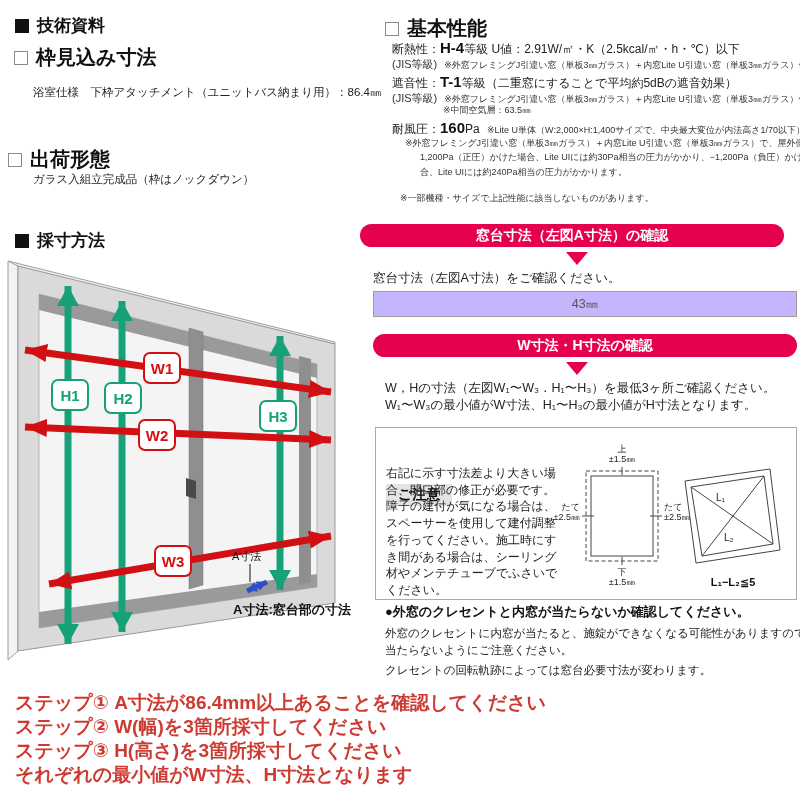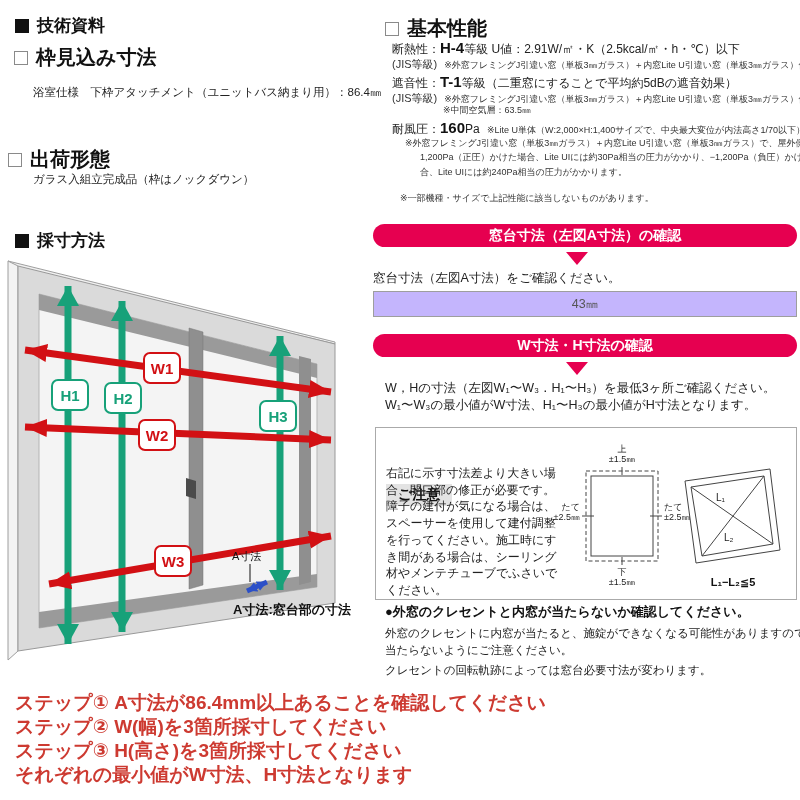--- a/index.html
+++ b/index.html
@@ -150,21 +150,21 @@
 </div>
 <div class="abs perf-note" style="left:443px;top:104px;">※中間空気層：63.5㎜</div>
 
 <div class="abs perf-main" style="left:392px;top:119px;">
   <span>耐風圧：</span><span class="perf-grade">160</span><span>Pa</span>
   <span class="perf-note" style="margin-left:4px;">※Lite U単体（W:2,000×H:1,400サイズで、中央最大変位が内法高さ1/70以下）</span>
 </div>
 <div class="abs perf-wrap" style="left:385px;top:136px;white-space:normal;">※外窓フレミングJ引違い窓（単板3㎜ガラス）＋内窓Lite U引違い窓（単板3㎜ガラス）で、屋外側に1,200Pa（正圧）かけた場合、Lite UIには約30Pa相当の圧力がかかり、−1,200Pa（負圧）かけた場合、Lite UIには約240Pa相当の圧力がかかります。</div>
 <div class="abs perf-note" style="left:392px;top:192px;margin-left:8px;">※一部機種・サイズで上記性能に該当しないものがあります。</div>
 
-<div class="abs banner" style="left:373px;top:224px;">窓台寸法（左図A寸法）の確認</div>
+<div class="abs banner" style="left:360px;top:224px;">窓台寸法（左図A寸法）の確認</div>
 <div class="abs tri-down" style="left:566px;top:252px;"></div>
 <div class="abs instr" style="left:373px;top:270px;">窓台寸法（左図A寸法）をご確認ください。</div>
 <div class="abs value-box" style="left:373px;top:291px;">43㎜</div>
 
 <div class="abs banner" style="left:373px;top:334px;">W寸法・H寸法の確認</div>
 <div class="abs tri-down" style="left:566px;top:362px;"></div>
 <div class="abs instr" style="left:385px;top:380px;">W，Hの寸法（左図W₁〜W₃．H₁〜H₃）を最低3ヶ所ご確認ください。</div>
 <div class="abs instr" style="left:385px;top:397px;">W₁〜W₃の最小値がW寸法、H₁〜H₃の最小値がH寸法となります。</div>
 
 <div class="abs caution-box" style="left:375px;top:427px;">

